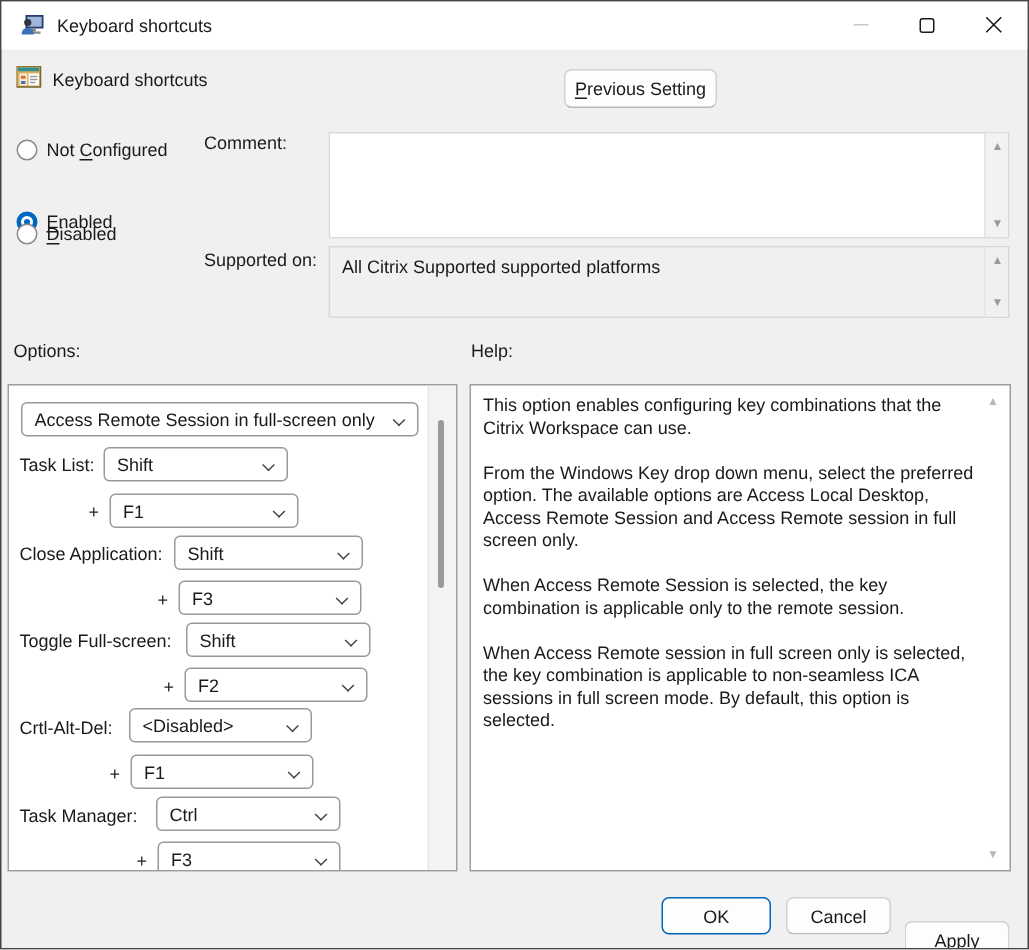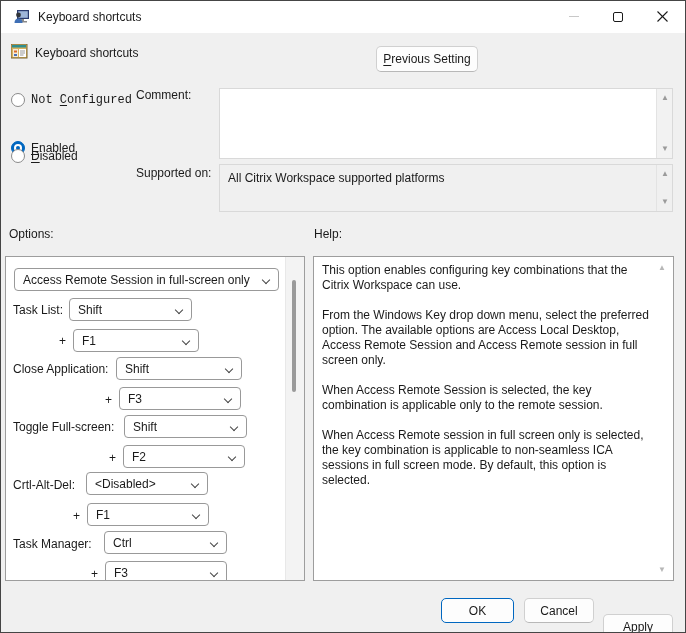--- a/index.html
+++ b/index.html
@@ -109,21 +109,21 @@
     <rect x="9" y="10.5" width="3.5" height="1" fill="#9a9a9a"></rect>
     <rect x="3" y="6.5" width="3" height="2" fill="#d96a2a"></rect>
     <rect x="3" y="10" width="3" height="2" fill="#4a6fb5"></rect>
   </svg>
   <span class="setting-name">Keyboard shortcuts</span>
 
   <button class="btn btn-prev">
       <span><span></span><span class="ak">P</span><span>revious Setting</span></span>
     </button>
 
-  <div class="radio-row" style="top:92px;font-family:Liberation Mono, monospace;">
+  <div class="radio-row" style="top:92px;">
     <span class="radio"></span>
     <span><span>Not </span><span class="ak">C</span><span>onfigured</span></span>
   </div>
   <div class="radio-row" style="top:120px;margin-top:20px;">
     <span class="radio checked"></span>
     <span><span></span><span class="ak">E</span><span>nabled</span></span>
   </div>
   <div class="radio-row" style="top:148px;">
     <span class="radio"></span>
     <span><span></span><span class="ak">D</span><span>isabled</span></span>
@@ -133,21 +133,21 @@
   <div class="scrollbox comment-box">
     <span></span>
     <div class="gutter">
       <div class="arrow up">▲</div>
       <div class="arrow dn">▼</div>
     </div>
   </div>
 
   <span class="fldlabel" style="left:135px; top:165px;">Supported on:</span>
   <div class="scrollbox supported-box">
-    <span class="boxtext">All Citrix Workspace supported platforms</span>
+    <span class="boxtext">All Citrix Supported supported platforms</span>
     <div class="gutter">
       <div class="arrow up">▲</div>
       <div class="arrow dn">▼</div>
     </div>
   </div>
 
   <span class="seclabel" style="left:8px;">Options:</span>
   <span class="seclabel" style="left:313px;">Help:</span>
 
   <div class="panel options-panel">

